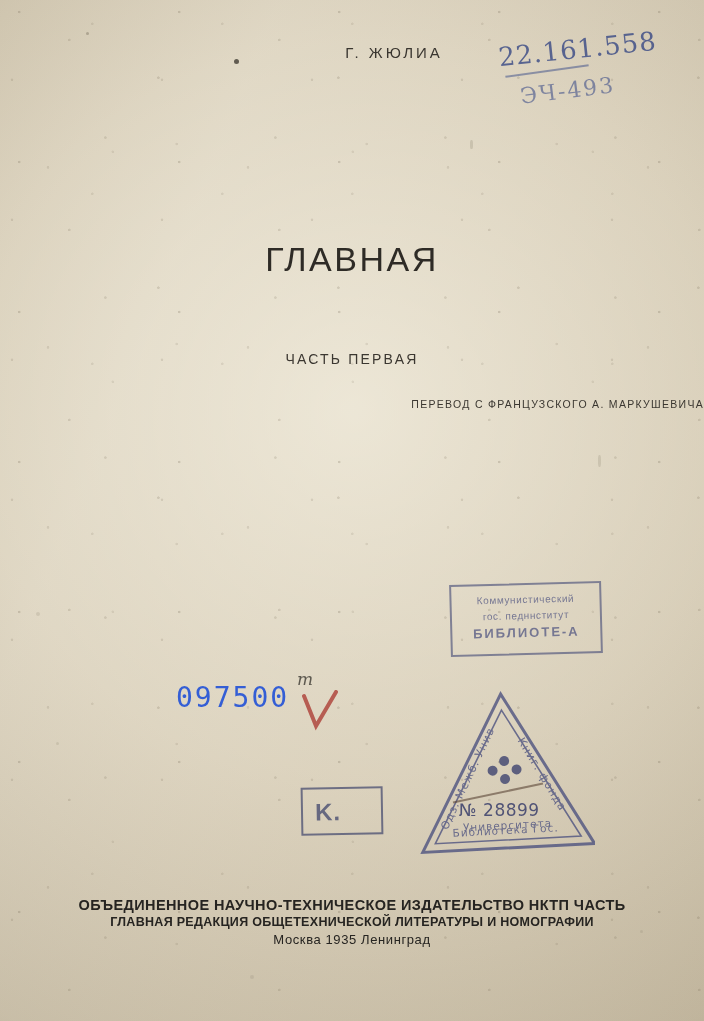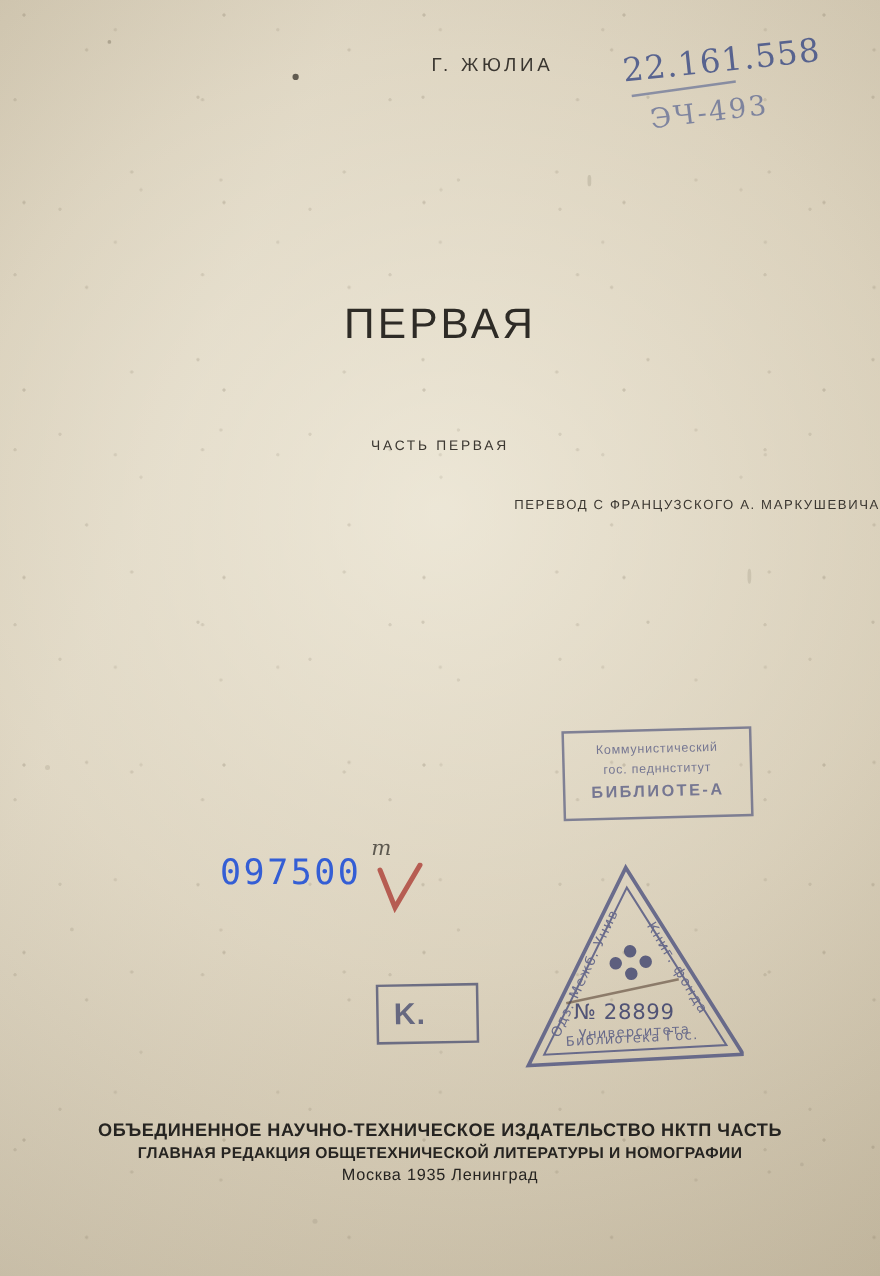--- a/index.html
+++ b/index.html
@@ -74,21 +74,21 @@
   #title-line2 {
     top: 240px; left: 0; width: 100%;
     text-align: center;
     font-size: 34px;
     letter-spacing: 2.5px;
     color: #2e2b26;
   }
   #part {
     top: 351px; left: 0; width: 100%;
     text-align: center;
-    font-size: 11px;
+    font-size: 14px;
     letter-spacing: 2.2px;
     color: #3b3731;
   }
   #translator {
     top: 398px; left: 0; width: 100%;
     text-align: right;
     font-size: 10.5px;
     letter-spacing: 1.3px;
     color: #3b3731;
   }
@@ -234,21 +234,21 @@
   <div class="smudge" style="top:140px;left:470px;width:3px;height:9px;border-radius:40%;opacity:.5;"></div>
   <div class="smudge" style="top:455px;left:598px;width:3px;height:12px;border-radius:40%;opacity:.45;"></div>
   <div class="smudge" style="top:612px;left:36px;width:4px;height:4px;opacity:.4;"></div>
   <div class="smudge" style="top:742px;left:56px;width:3px;height:3px;opacity:.4;"></div>
   <div class="smudge" style="top:975px;left:250px;width:4px;height:4px;opacity:.35;"></div>
   <div class="smudge" style="top:930px;left:640px;width:3px;height:3px;opacity:.35;"></div>
 
   <div id="author-bullet"></div>
   <div class="txt" id="author">Г.  ЖЮЛИА</div>
 
-  <div class="txt" id="title-line2">ПЕРВАЯ</div>
+  <div class="txt" id="title-line2">ГЛАВНАЯ</div>
 
   <div class="txt" id="part">ЧАСТЬ ПЕРВАЯ</div>
   <div class="txt" id="translator">ПЕРЕВОД С ФРАНЦУЗСКОГО А. МАРКУШЕВИЧА</div>
 
   <div class="txt" id="shelfmark-1">22.161.558</div>
   <div id="shelfmark-strike"></div>
   <div class="txt" id="shelfmark-2">ЭЧ-493</div>
 
   <div class="txt" id="lib-stamp">
     <div>Коммунистический</div>

